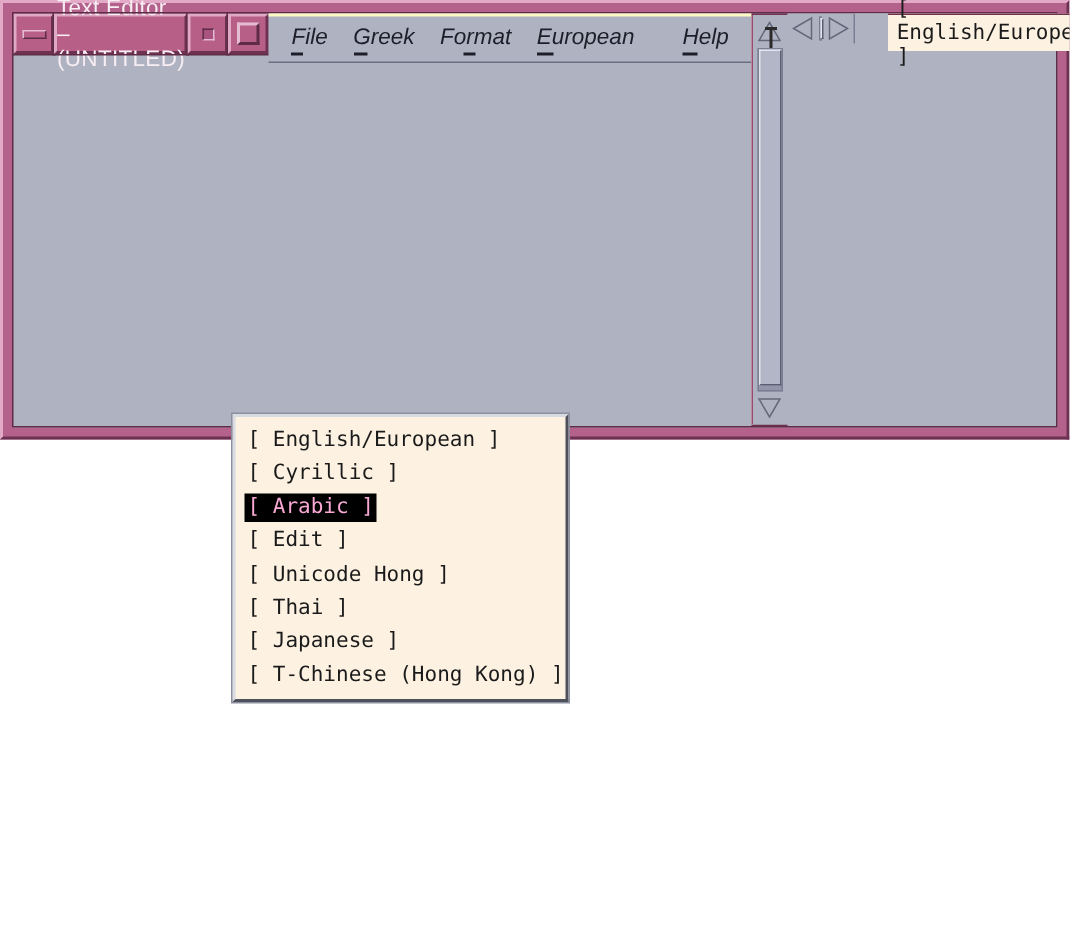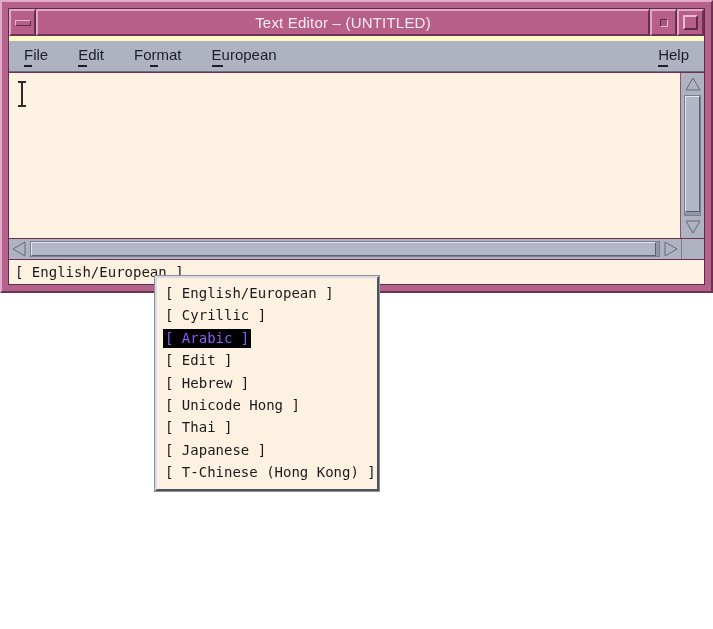--- a/index.html
+++ b/index.html
@@ -6,21 +6,21 @@
   body{width:713px;height:629px;background:#ffffff;font-family:"Liberation Sans",sans-serif;overflow:hidden;}
   .screen{position:relative;width:713px;height:629px;background:#ffffff;}
 
   
   .window{
     position:absolute;left:0;top:0;width:713px;height:293px;box-sizing:border-box;
     background:#b4628c;padding:6px;
     border-top:2px solid #e2aac6;border-left:2px solid #e2aac6;
     border-bottom:2px solid #6d3252;border-right:2px solid #6d3252;
   }
-  .frame-inner{width:100%;height:100%;border:1px solid #5f2b47;display:flex;flex-direction:column;background:#aeb2c1;box-sizing:border-box;}
+  .frame-inner{width:100%;height:100%;border:1px solid #5f2b47;display:flex;flex-direction:row;background:#aeb2c1;box-sizing:border-box;}
 
   
   .titlebar-row{height:27px;display:flex;flex:0 0 27px;}
   .win-btn{
     width:27px;box-sizing:border-box;background:#b85f88;cursor:pointer;
     border-top:2px solid #dfa8c4;border-left:2px solid #dfa8c4;
     border-bottom:2px solid #6d3252;border-right:2px solid #6d3252;
     outline:1px solid #5f2b47;display:flex;align-items:center;justify-content:center;
   }
   .titlebar{
@@ -37,22 +37,22 @@
   .minisq{width:6px;height:6px;background:#a85380;
     border-top:1px solid #5e2c46;border-left:1px solid #5e2c46;
     border-bottom:1px solid #e6bcd3;border-right:1px solid #e6bcd3;}
   .maxsq{width:15px;height:15px;box-sizing:border-box;background:#b85f88;
     border-top:2px solid #e6bcd3;border-left:2px solid #e6bcd3;
     border-bottom:2px solid #5e2c46;border-right:2px solid #5e2c46;}
 
   
   .menubar{
     height:30px;flex:0 0 30px;display:flex;align-items:center;
-    background:#aeb2c1;border-top:5px solid #fef9c3;border-bottom:1px solid #6a6e80;
-    padding:0 14px;gap:28px;font-size:15px;color:#1e1e2a;
+    background:#aeb2c1;border-top:2px solid #fef9c3;border-bottom:1px solid #6a6e80;
+    padding:0 14px;gap:15px;font-size:15px;color:#1e1e2a;font-style:italic;
   }
   .menu-item{position:relative;padding:3px 1px 6px;cursor:pointer;white-space:nowrap;}
   .mn{position:absolute;height:2px;background:#1e1e2a;bottom:2px;}
   .mn-file{left:1px;width:8px;}
   .mn-edit{left:1px;width:9px;}
   .mn-format{left:17px;width:8px;}
   .mn-options{left:1px;width:11px;}
   .mn-help{left:1px;width:10px;}
   .menubar .spacer{flex:1;}
 
@@ -91,21 +91,21 @@
     background:#fdf2e2;padding:4px 0 5px;
     border-top:2px solid #d8dbe2;border-left:2px solid #d8dbe2;
     border-bottom:2px solid #4e515c;border-right:2px solid #4e515c;
     outline:1px solid #8b8fa0;
   }
   .popup-item{
     height:22.4px;line-height:22.4px;padding-left:8px;white-space:nowrap;cursor:pointer;
     font-family:"DejaVu Sans Mono","Liberation Mono",monospace;font-size:14px;color:#1a1a1a;
   }
   .popup-item-label{display:inline-block;padding:0 2px;margin-left:-2px;line-height:19px;}
-  .popup-item-label.selected{background:#000000;color:#8b5cf6;}
+  .popup-item-label.selected{background:#000000;color:#f9a8d4;}
 </style>
 </head>
 <body>
 
 <div class="screen">
 
   <div class="window">
     <div class="frame-inner">
 
       <div class="titlebar-row">
@@ -122,21 +122,21 @@
           <span class="maxsq"></span>
         </div>
       </div>
 
       <div class="menubar">
         <div class="menu-item">
           <span>File</span>
           <i class="mn mn-file"></i>
         </div>
         <div class="menu-item">
-          <span>Edit</span>
+          <span>Greek</span>
           <i class="mn mn-edit"></i>
         </div>
         <div class="menu-item">
           <span>Format</span>
           <i class="mn mn-format"></i>
         </div>
         <div class="menu-item">
           <span>European</span>
           <i class="mn mn-options"></i>
         </div>
@@ -194,20 +194,19 @@
       </div>
 
     </div>
   </div>
 
   <div class="popup">
     <div class="popup-item"><span class="popup-item-label">[ English/European ]</span></div>
     <div class="popup-item"><span class="popup-item-label">[ Cyrillic ]</span></div>
     <div class="popup-item"><span class="popup-item-label selected">[ Arabic ]</span></div>
     <div class="popup-item"><span class="popup-item-label">[ Edit ]</span></div>
-    <div class="popup-item"><span class="popup-item-label">[ Hebrew ]</span></div>
     <div class="popup-item"><span class="popup-item-label">[ Unicode Hong ]</span></div>
     <div class="popup-item"><span class="popup-item-label">[ Thai ]</span></div>
     <div class="popup-item"><span class="popup-item-label">[ Japanese ]</span></div>
     <div class="popup-item"><span class="popup-item-label">[ T-Chinese (Hong Kong) ]</span></div>
   </div>
 
 </div>
 
 </body></html>

